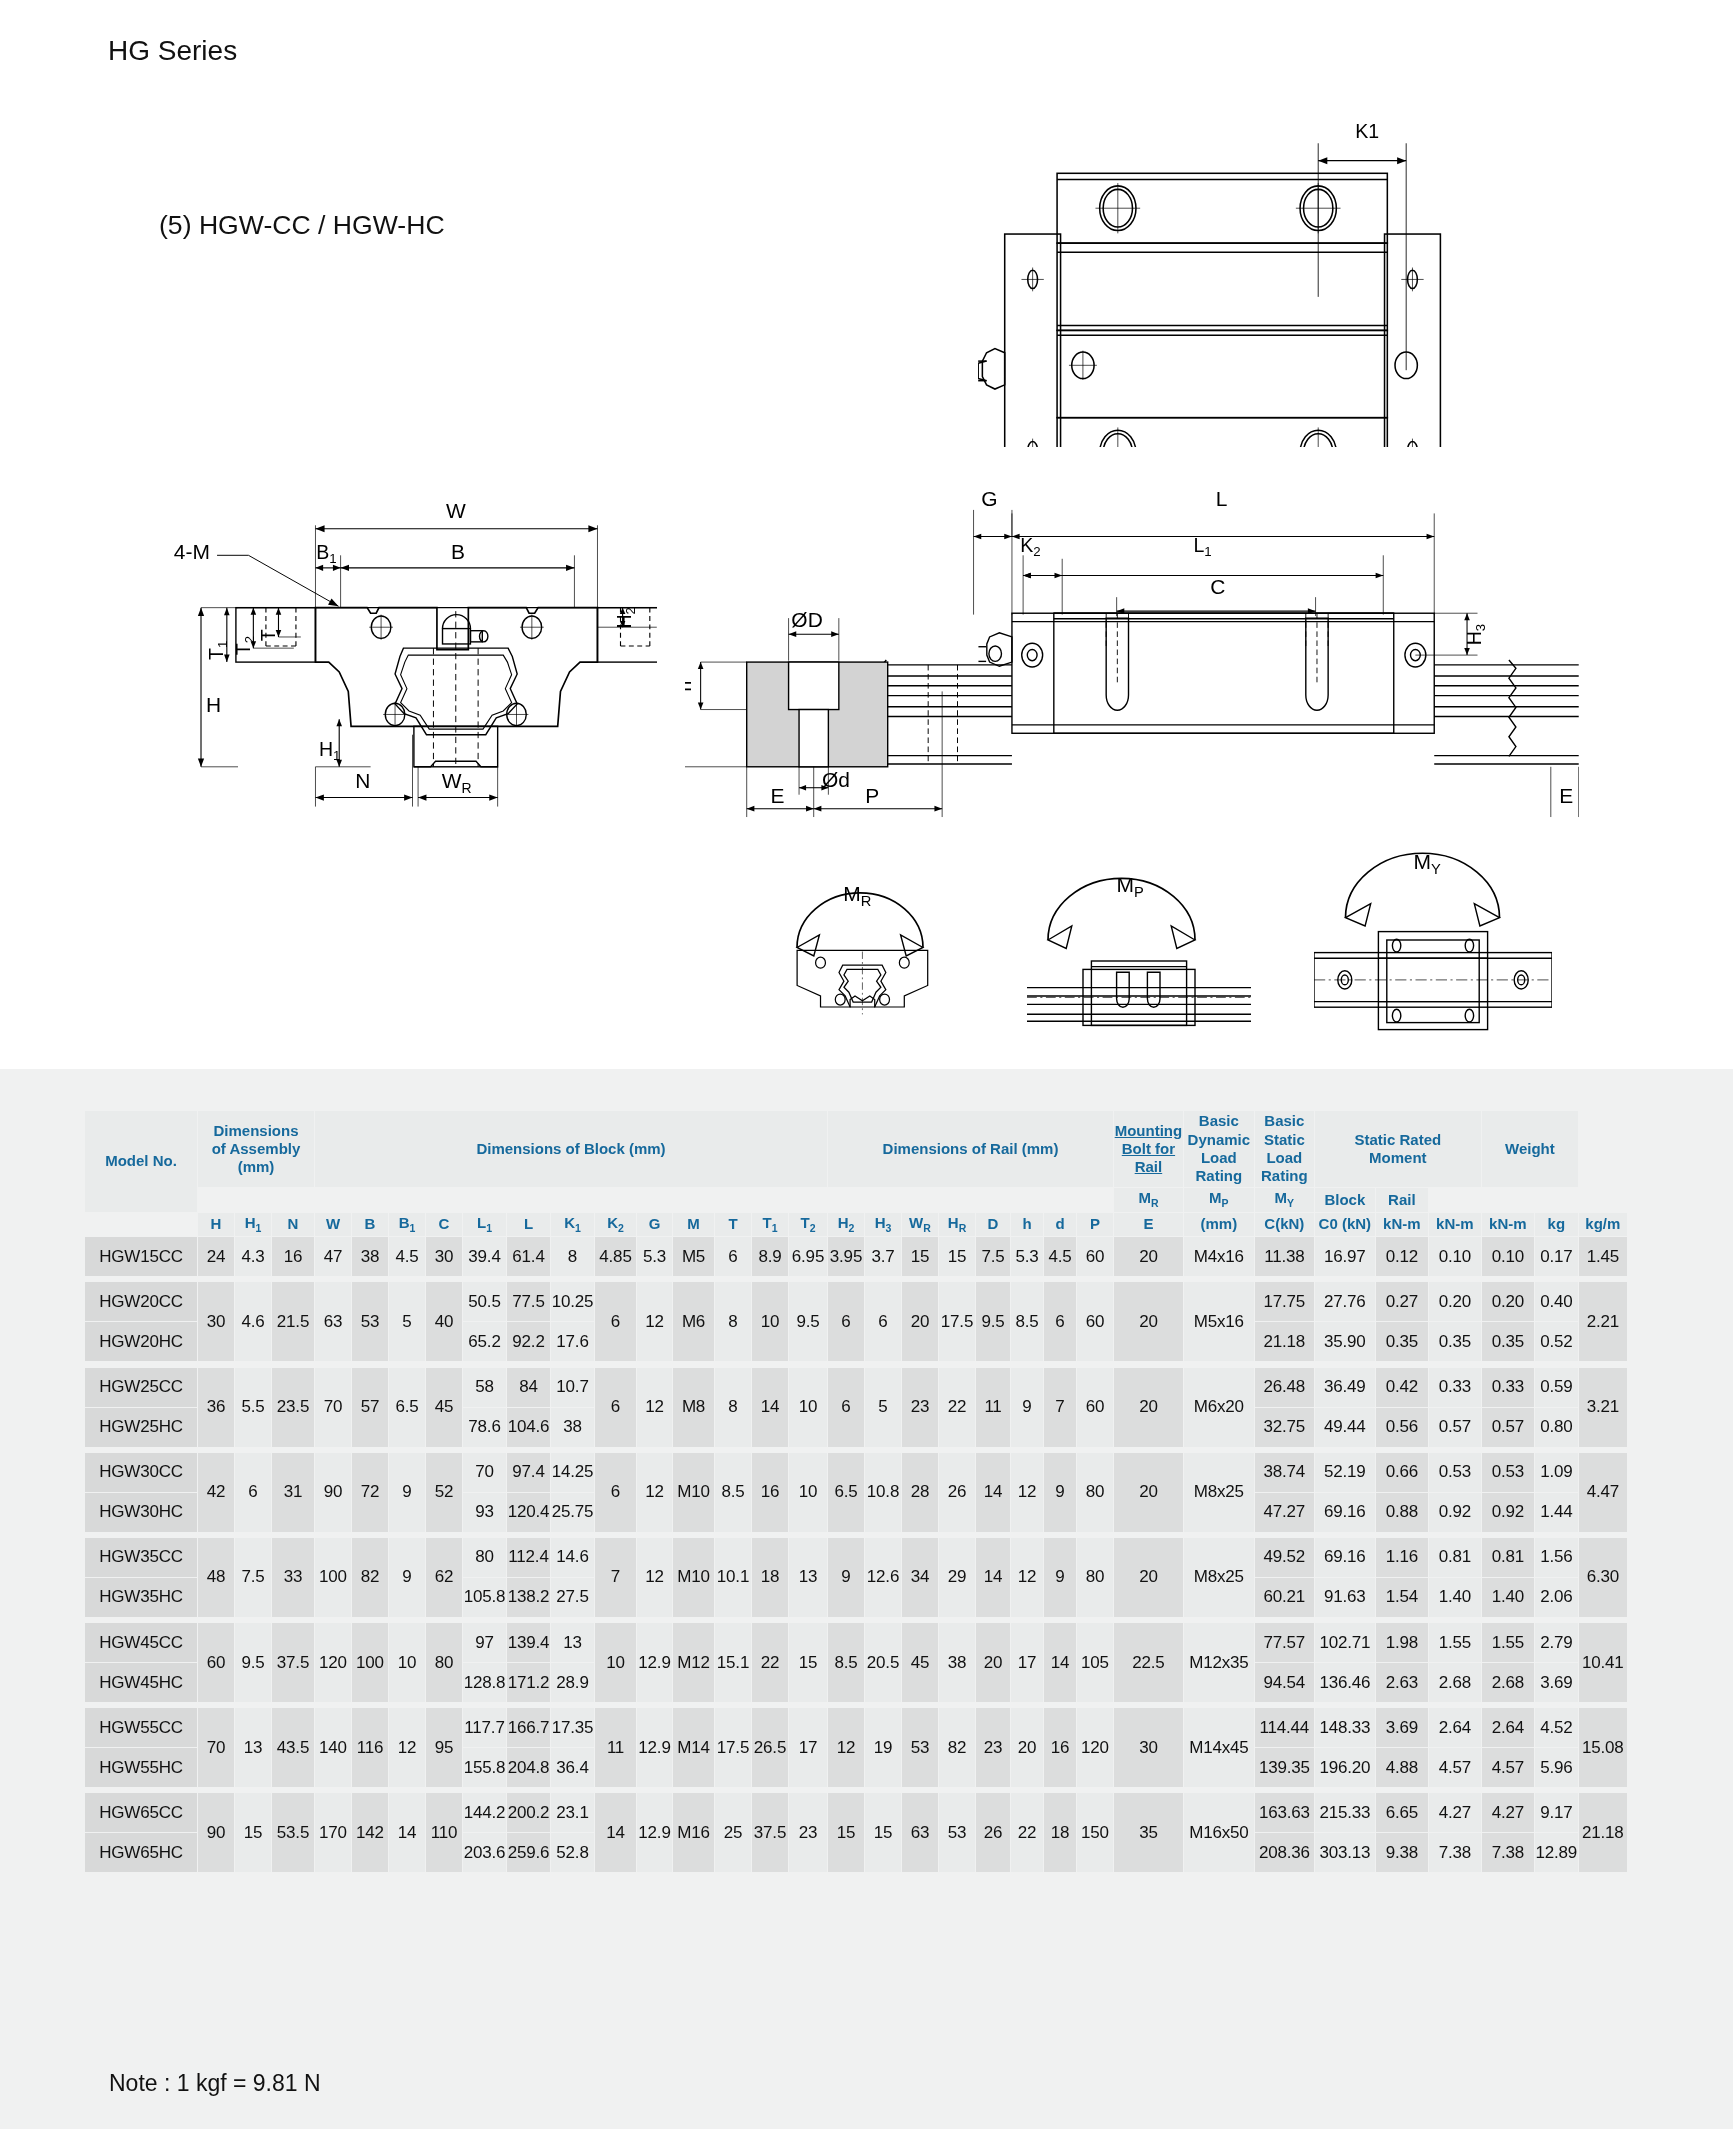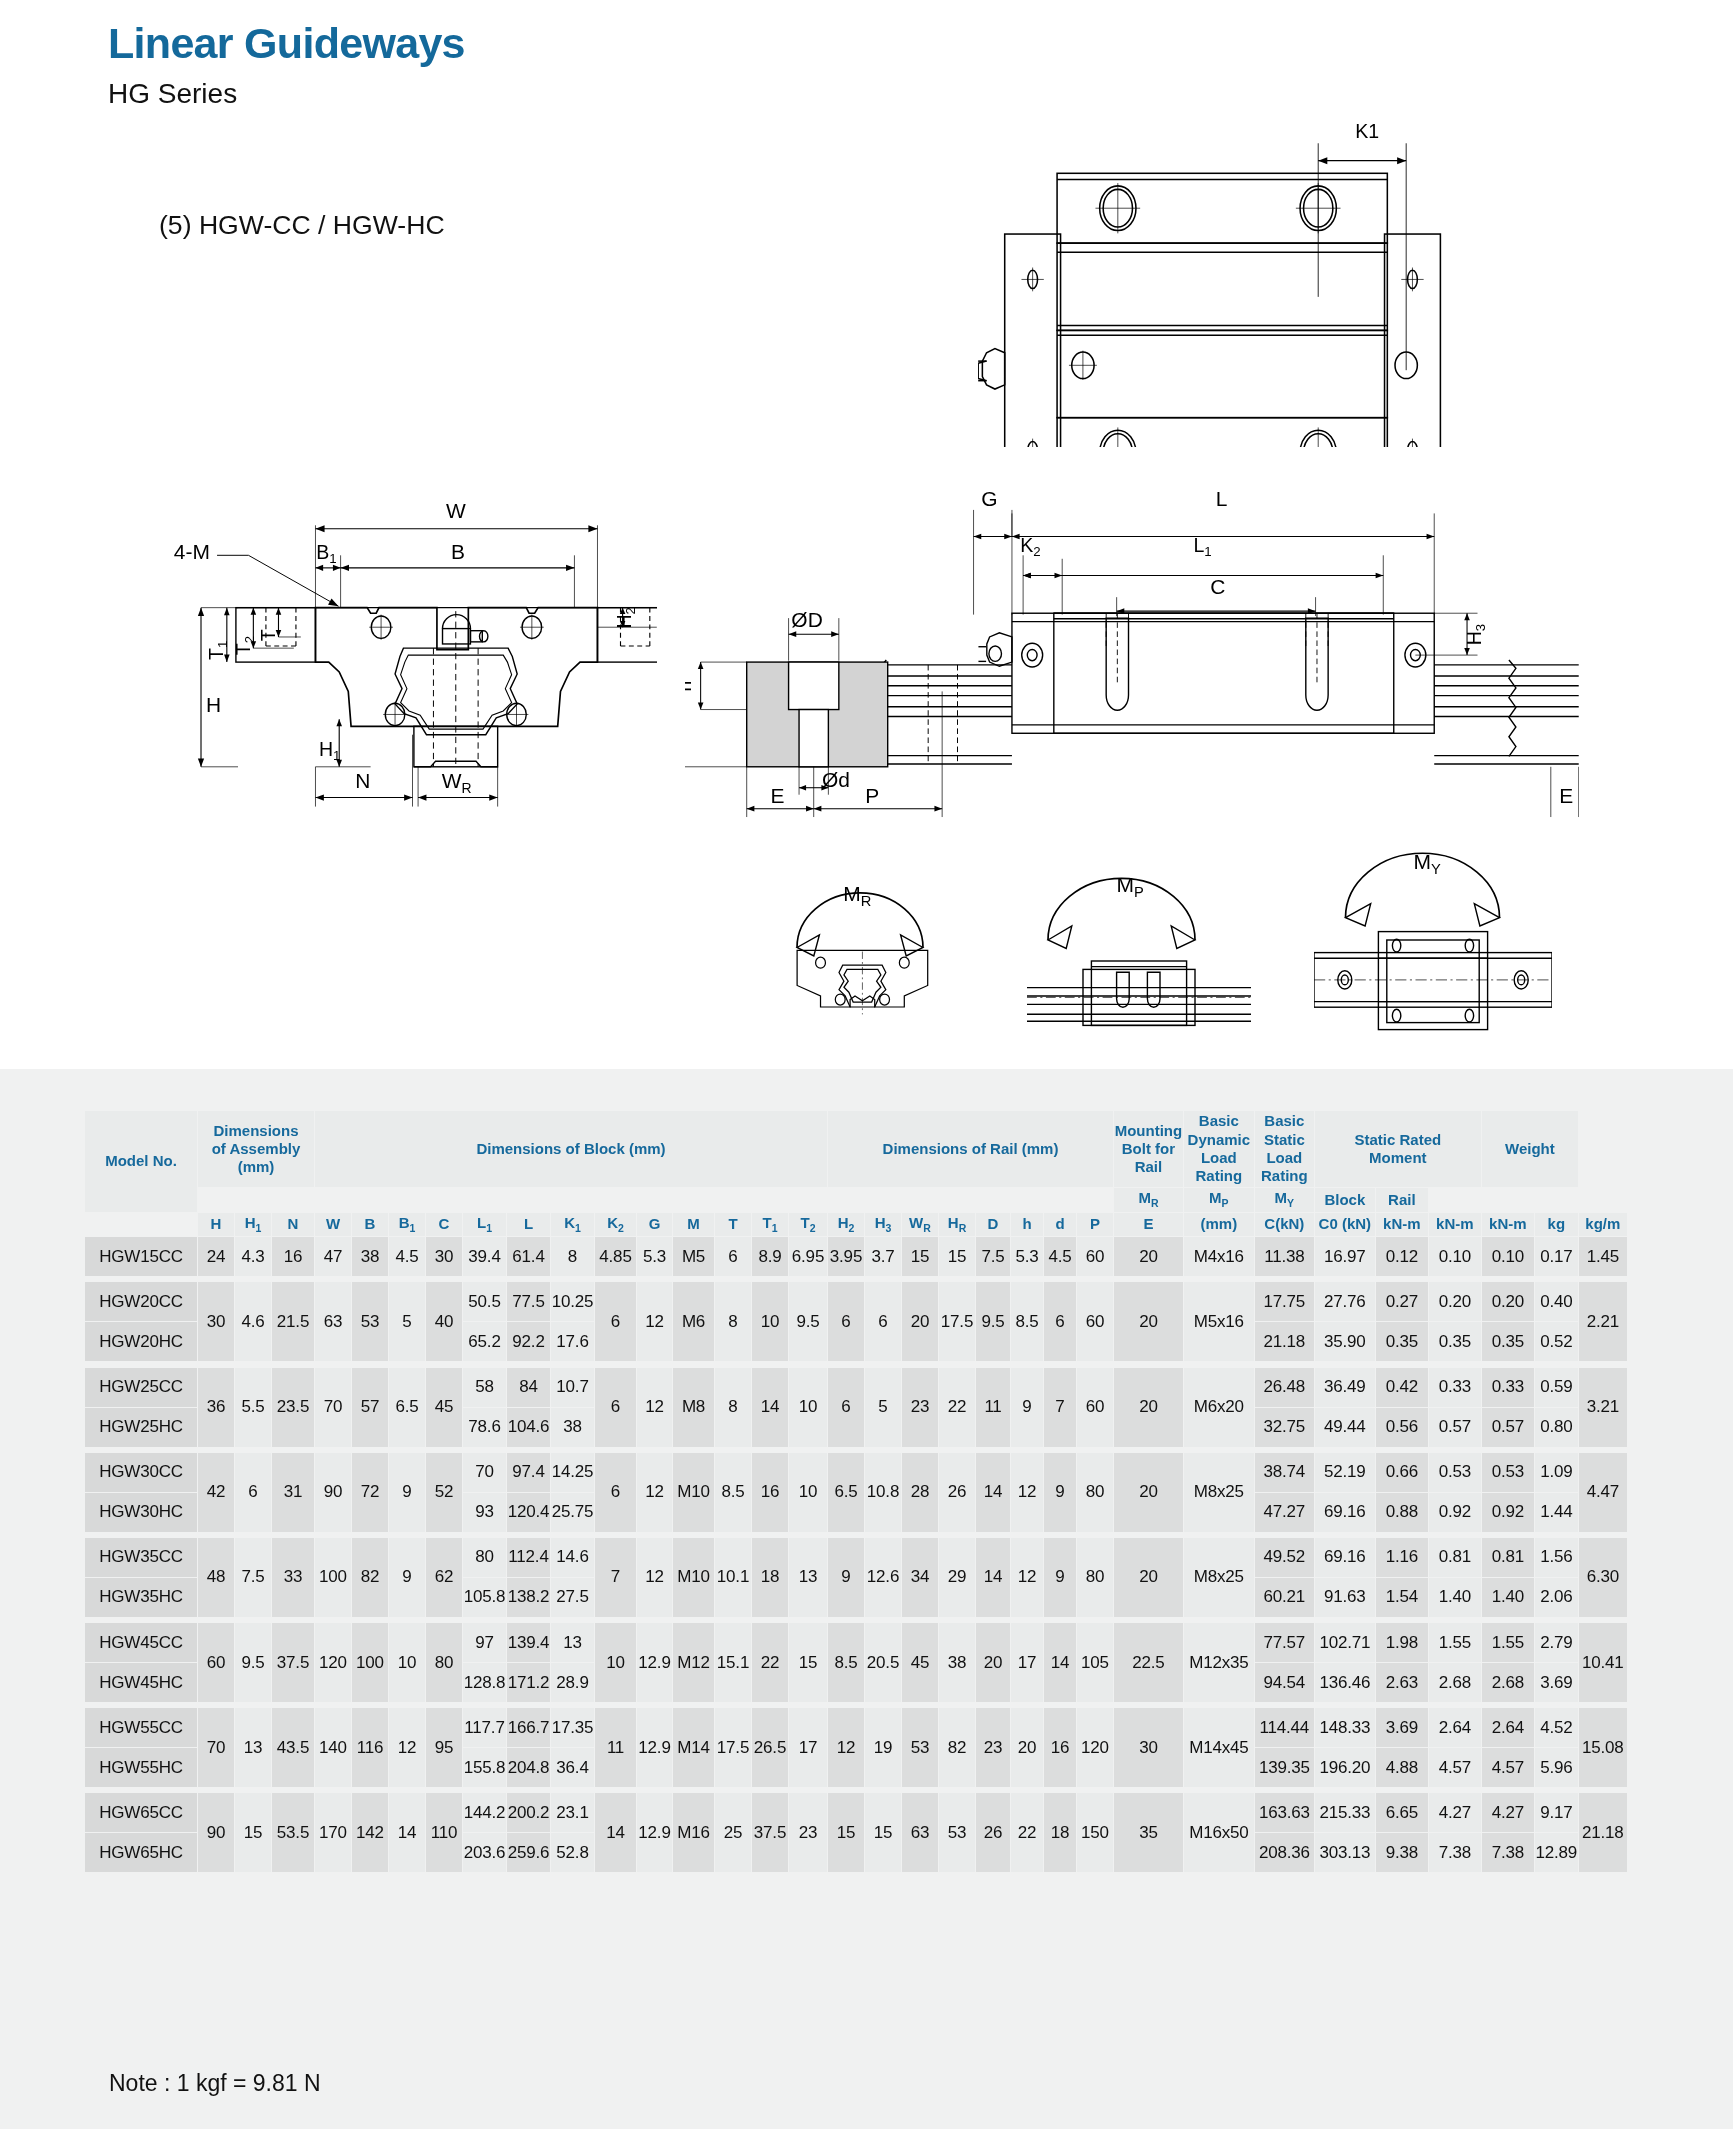--- a/index.html
+++ b/index.html
@@ -54,21 +54,20 @@
   #note {
     position:absolute; left:109px; top:1001px;
     font-size:23px; color:#111;
   }
   .hdr-sub { font-size:15.4px; }
 </style>
 </head>
 <body>
 
 <div id="header">
-  <div id="title">Linear Guideways</div>
   <div id="subtitle">HG Series</div>
 </div>
 <div id="section-title">(5) HGW-CC / HGW-HC</div>
 
 <svg class="dwg" style="left:978px; top:56px;" width="531" height="391" viewBox="0 0 760 560">
   <g fill="none" stroke="#000" stroke-width="2.2">
 
     <line x1="487" y1="125" x2="487" y2="345" stroke-width="1.2"></line>
     <line x1="613" y1="125" x2="613" y2="450" stroke-width="1.2"></line>
     <line x1="487" y1="150" x2="613" y2="150" stroke-width="1.8"></line>
@@ -497,21 +496,21 @@
 </svg>
 
 <div id="table-wrap">
   <table class="spec">
     <thead>
       <tr>
         <th rowspan="2" style="width:112px;">Model No.</th>
         <th colspan="3" class="grp">Dimensions<br>of Assembly<br>(mm)</th>
         <th colspan="13" class="grp">Dimensions of Block (mm)</th>
         <th colspan="8" class="grp">Dimensions of Rail (mm)</th>
-        <th rowspan="1" class="grp" style="width:66px;">Mounting<br>Bolt for<br>Rail</th>
+        <th rowspan="1" class="grp" style="width:66px;text-decoration:underline;">Mounting<br>Bolt for<br>Rail</th>
         <th rowspan="1" class="grp" style="width:56px;">Basic<br>Dynamic<br>Load<br>Rating</th>
         <th rowspan="1" class="grp" style="width:56px;">Basic<br>Static<br>Load<br>Rating</th>
         <th colspan="3" class="grp">Static Rated<br>Moment</th>
         <th colspan="2" class="grp">Weight</th>
       </tr>
       <tr>
         <th colspan="24" style="background:transparent; padding:0; border:0;"></th>
         <th>M<sub>R</sub></th>
         <th>M<sub>P</sub></th>
         <th>M<sub>Y</sub></th>

